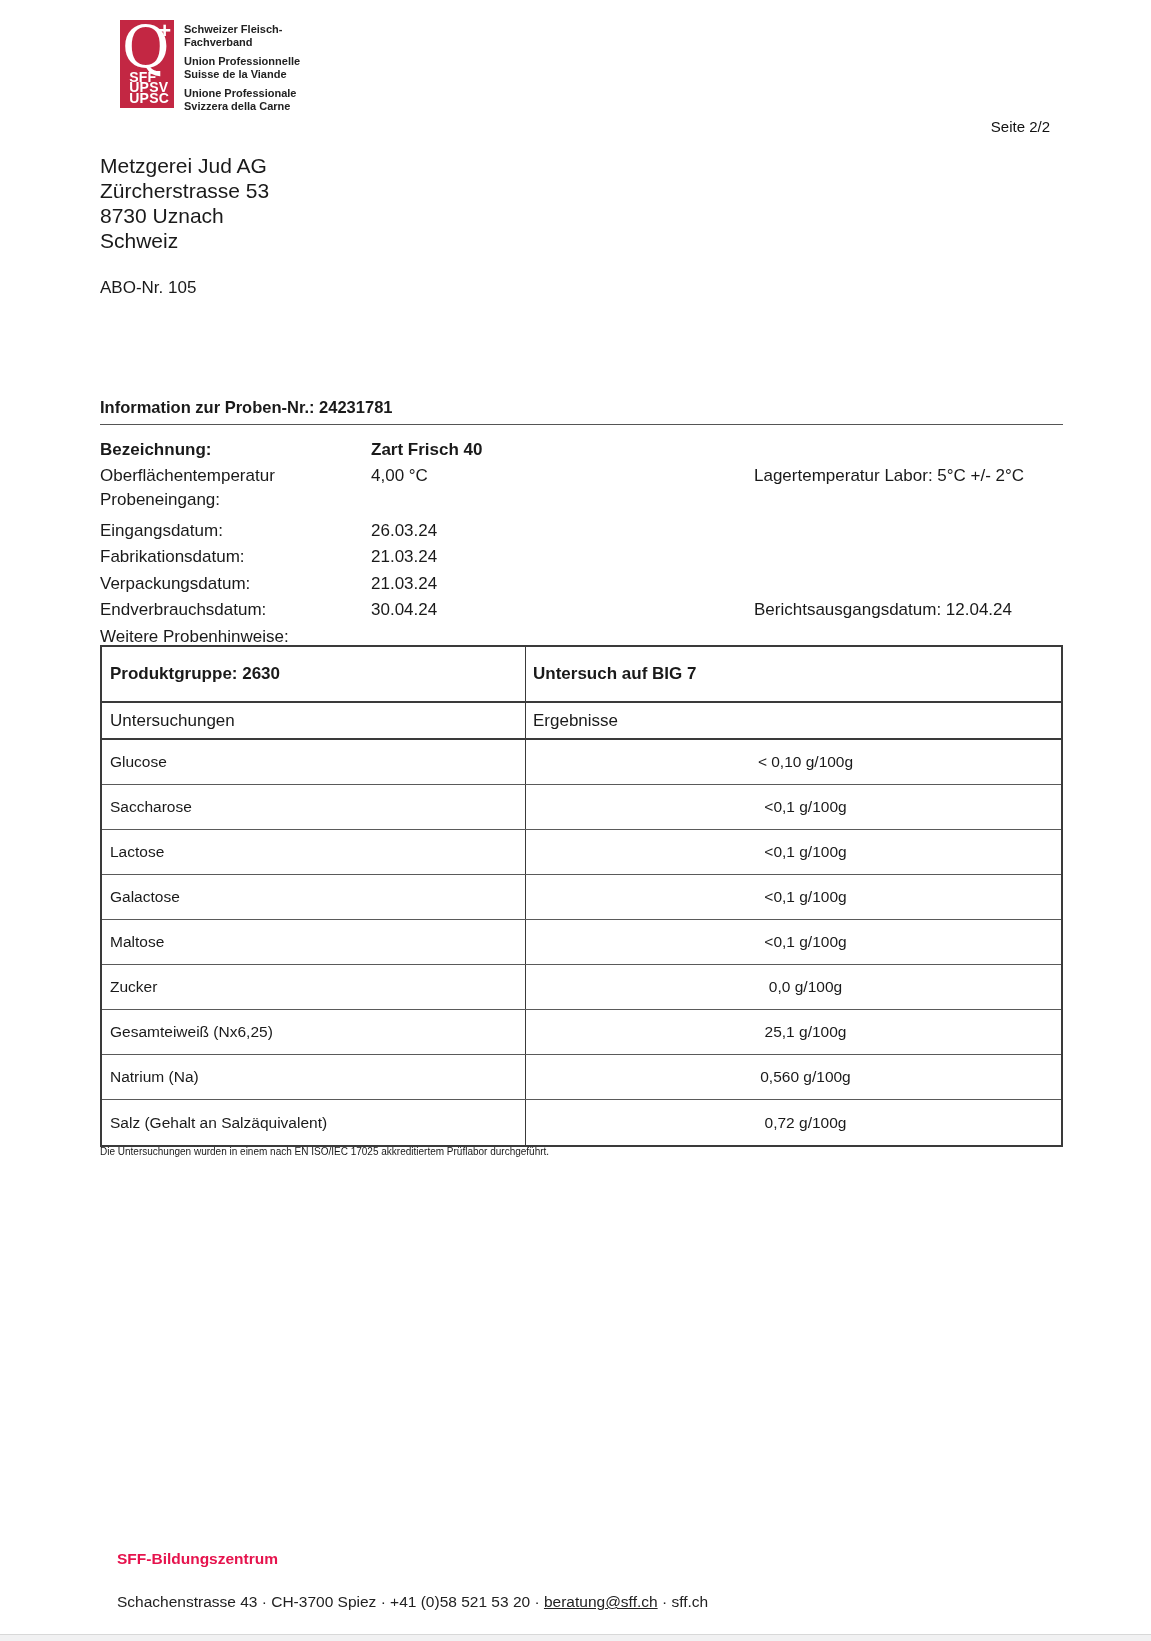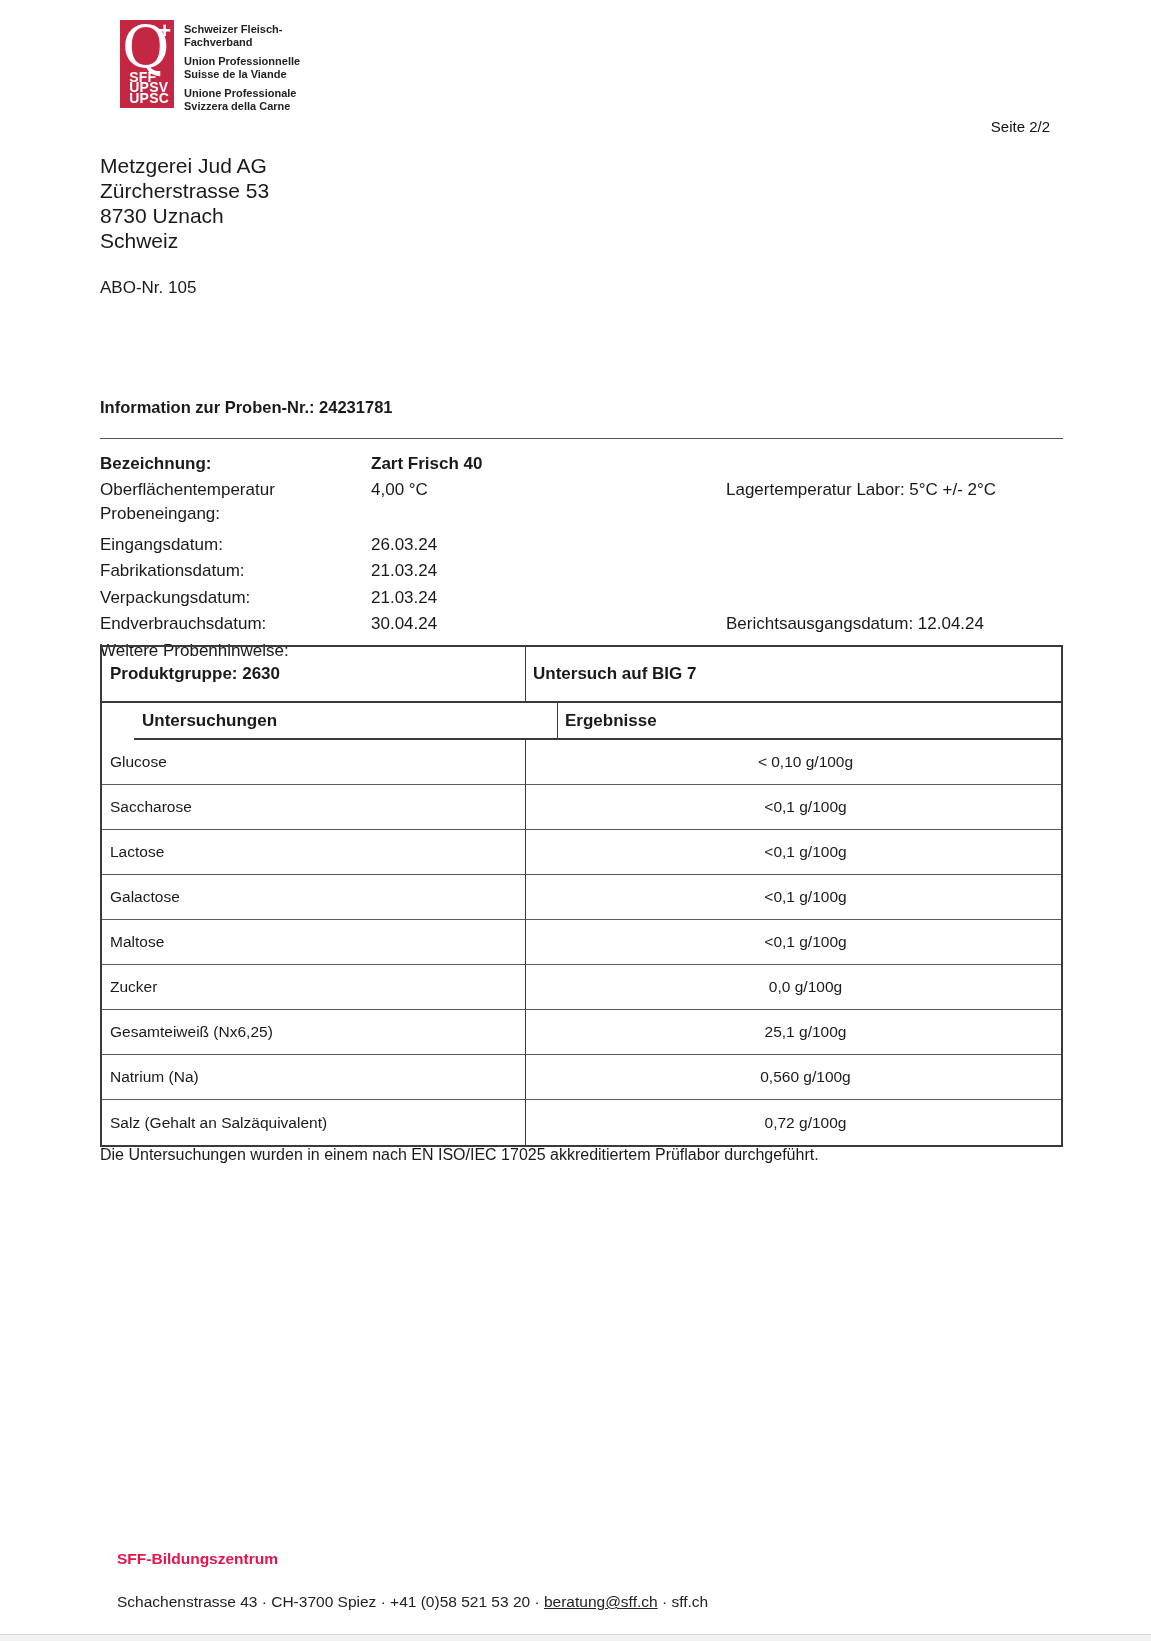--- a/index.html
+++ b/index.html
@@ -49,48 +49,48 @@
   .recipient{
     position:absolute; left:100px; top:153px;
     font-size:21px; line-height:25px;
   }
   .abo-nr{ position:absolute; left:100px; top:278px; font-size:17px; }
 
   
   .info{
     position:absolute; left:100px; top:398px; width:963px; font-size:17px;
   }
-  .info-heading{ font-size:16.5px; font-weight:bold; margin:0 0 21px 0; }
+  .info-heading{ font-size:16.5px; font-weight:bold; margin:0 0 7px 0; }
   .info-rule{ border:none; border-top:1px solid #555; margin:0 0 12px 0; }
   .info-row{ position:relative; display:flex; align-items:flex-start; line-height:26.5px;gap:18px; }
   .info-row.two-line{ line-height:24px; margin-bottom:6px; }
   .info-label{ width:253px; flex:none; }
   .bold{ font-weight:bold; }
-  .info-right{ position:absolute; left:626px; top:0; white-space:nowrap; }
+  .info-right{ position:absolute; left:654px; top:0; white-space:nowrap; }
 
   
   .tbl{
     position:absolute; left:100px; top:645px; width:963px;
     border:2px solid var(--line-dark);
   }
   .trow{ display:flex; align-items:stretch; }
   .cl{
     width:424px; flex:none; padding-left:8px;
     border-right:1px solid var(--line-dark);
     display:flex; align-items:center;
   }
   .cr{ flex:1; display:flex; align-items:center; justify-content:center; }
   .cr.hdr{ justify-content:flex-start; padding-left:7px; }
   .th1{ height:56px; font-size:17px; font-weight:bold; border-bottom:2px solid var(--line-dark); }
-  .th2{ height:37px; font-size:17px; font-weight:bold; border-bottom:2px solid var(--line-dark);margin-left:32px; }
+  .th2{ height:37px; font-size:17px; font-weight:normal; border-bottom:2px solid var(--line-dark); }
   .tdata{ height:45px; font-size:15.5px; border-bottom:1px solid var(--line-mid);gap:24px; }
   .tdata:last-child{ border-bottom:none; }
 
   
-  .note{ position:absolute; left:100px; top:1146px; font-size:16px; }
+  .note{ position:absolute; left:100px; top:1146px; font-size:10px; }
 
   
   .footer-org{
     position:absolute; left:117px; top:1550px;
     font-size:15.5px; font-weight:bold; color:var(--footer-red);
   }
   .footer-addr{
     position:absolute; left:117px; top:1593px;
     font-size:15.5px; color:#222; white-space:nowrap;
   }

